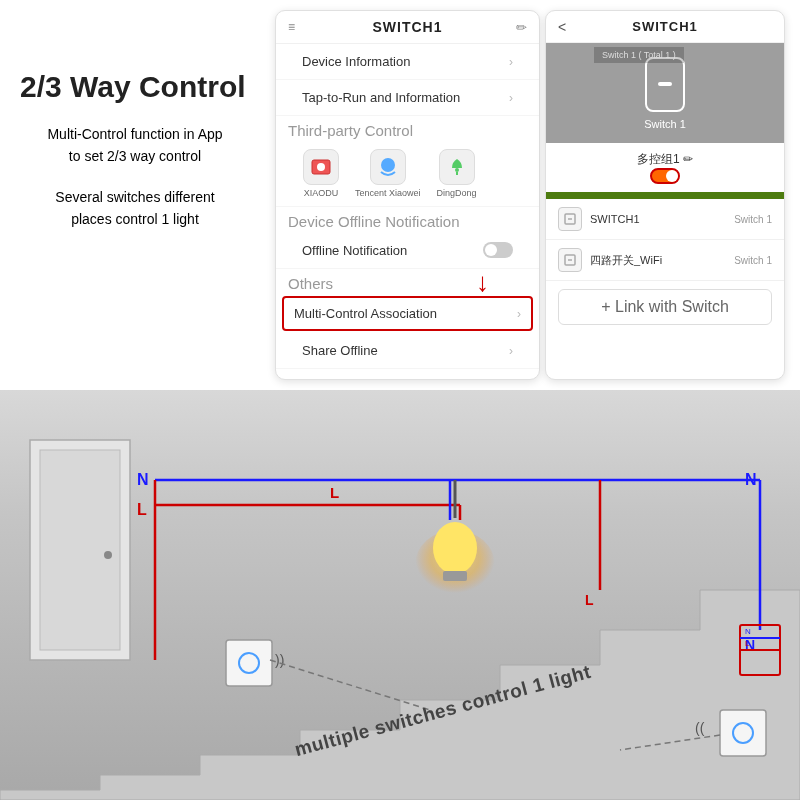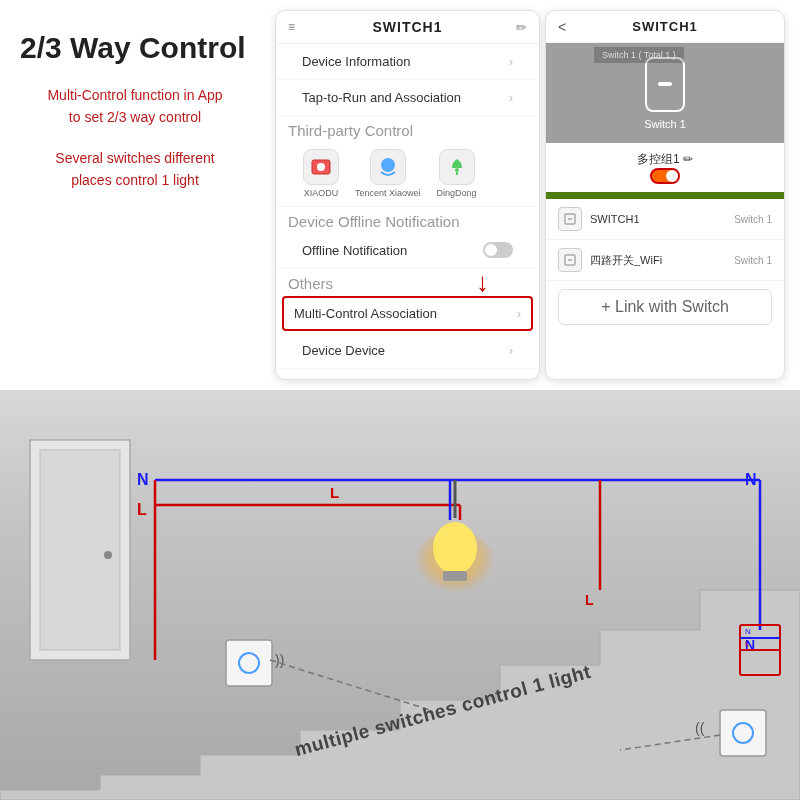--- a/index.html
+++ b/index.html
@@ -19,30 +19,31 @@
       background: #fff;
     }
 
     
     .left-panel {
       width: 270px;
       padding: 30px 20px 20px 20px;
       display: flex;
       flex-direction: column;
       gap: 18px;
+      margin-top: 39px;
     }
     .main-title {
       font-size: 30px;
       font-weight: 700;
       color: #222;
       line-height: 1.2;
     }
     .sub-text {
       font-size: 14px;
-      color: #b91c1c;
+      color: #000000;
       line-height: 1.6;
       text-align: center;
     }
 
     
     .phone-left {
       width: 265px;
       background: #fff;
       border: 1px solid #e0e0e0;
       border-radius: 10px;
@@ -331,21 +332,21 @@
       <span class="phone-header-title">SWITCH1</span>
       <span class="phone-header-edit">✏</span>
     </div>
 
     <div class="menu-item">
       <span>Device Information</span>
       <span class="chevron">›</span>
     </div>
 
     <div class="menu-item">
-      <span>Tap-to-Run and Association</span>
+      <span>Tap-to-Run and Information</span>
       <span class="chevron">›</span>
     </div>
 
     <div class="menu-section-label">Third-party Control</div>
     <div class="third-party-icons">
       <div class="tp-icon">
         <div class="tp-icon-img" style="background:#f0f0f0;border:1px solid #ddd;">
           <svg width="22" height="22" viewBox="0 0 22 22">
               <rect x="2" y="4" width="18" height="14" rx="2" fill="#e55" stroke="#c33" stroke-width="1"></rect>
               <circle cx="11" cy="11" r="4" fill="white"></circle>
@@ -383,21 +384,21 @@
     </div>
 
     <div class="menu-section-label">Others</div>
 
     <div class="menu-item highlighted">
       <span>Multi-Control Association</span>
       <span class="chevron">›</span>
     </div>
 
     <div class="menu-item">
-      <span>Device Device</span>
+      <span>Share Offline</span>
       <span class="chevron">›</span>
     </div>
   </div>
 
   <div class="phone-right">
     <div class="phone-right-header">
       <span class="phone-right-back">&lt;</span>
       <span class="phone-right-title">SWITCH1</span>
     </div>
 

